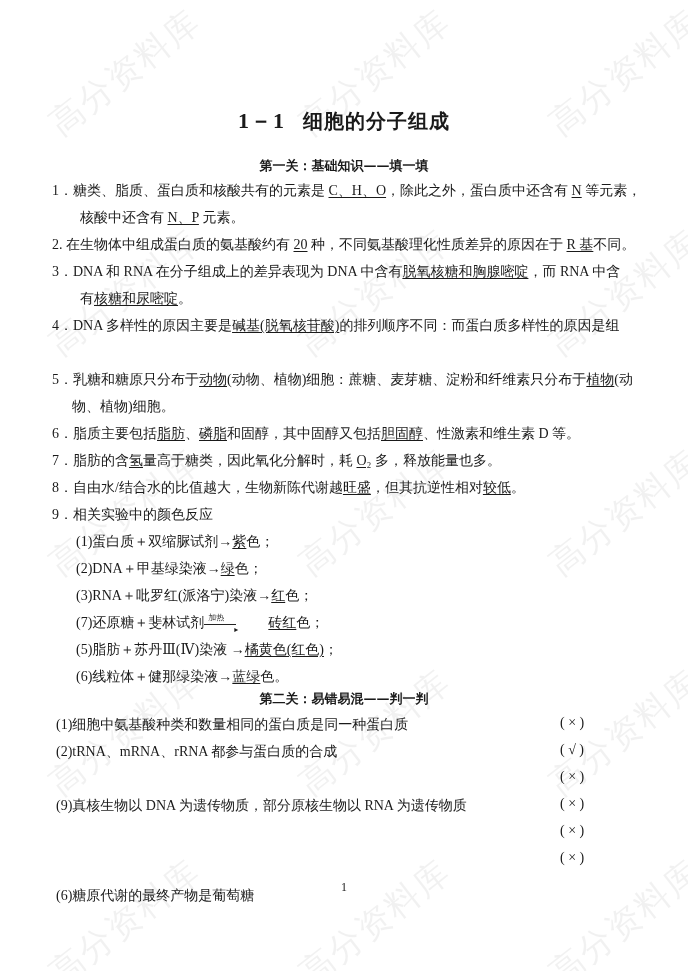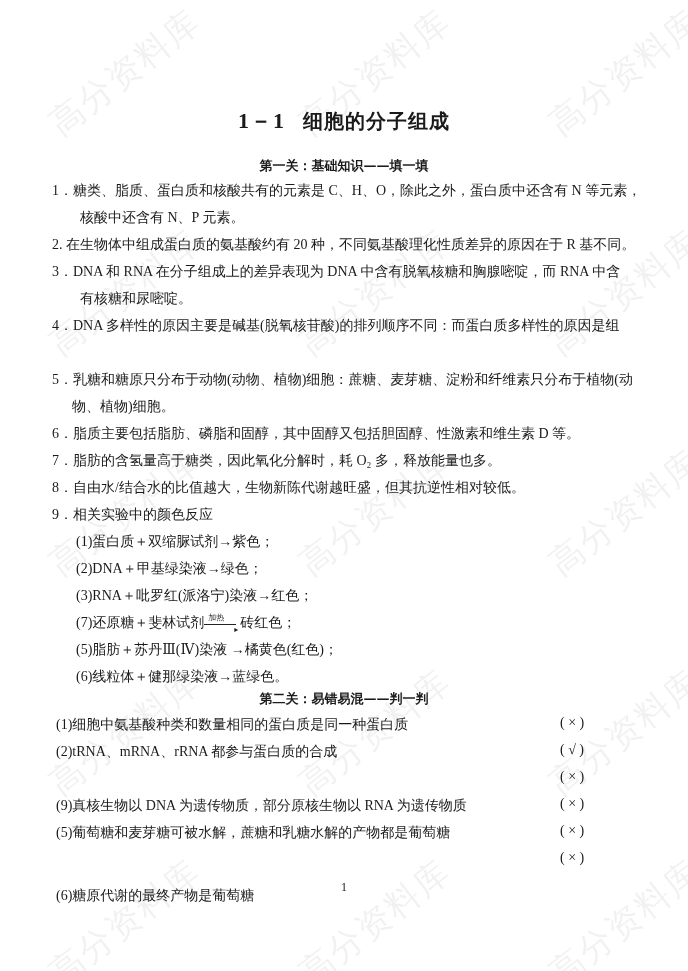--- a/index.html
+++ b/index.html
@@ -22,23 +22,23 @@
   }
   .title .num { font-family: "Liberation Serif", serif; font-size: 22px; margin-right: 18px; }
   .section-head {
     position: absolute; left: 0; width: 688px; text-align: center;
     font-family: "DejaVu Sans", sans-serif; font-weight: bold; font-size: 13px;
   }
   .line {
     position: absolute; font-size: 14px; line-height: 20px; white-space: nowrap;
     font-family: "Liberation Serif", "DejaVu Serif", serif;
   }
-  .u { text-underline-offset: 2px; text-align: center; }
+  .u { text-decoration: underline; text-underline-offset: 2px; text-align: center; }
   .judge-mark { position: absolute; left: 560px; font-size: 14px; font-family: "Liberation Serif", serif; }
-  .heat { display: inline-block; position: relative; width: 36px; height: 14px; vertical-align: middle; }
+  .heat { display: inline-block; position: relative; width: 36px; height: 14px; vertical-align: middle; padding-left: 28px; }
   .heat .lbl { position: absolute; top: -9px; left: 4px; font-size: 8px; font-family: "DejaVu Sans", sans-serif; }
   .heat .bar { position: absolute; top: 7px; left: 0; width: 32px; border-top: 1px solid #222; }
   .heat .tip { position: absolute; top: 3px; left: 30px; font-size: 8px; }
   .pagenum { position: absolute; top: 880px; left: 0; width: 688px; text-align: center; font-size: 12px; font-family: "Liberation Serif", serif; }
 </style>
 </head>
 <body>
 
 <div class="wm-layer">
   <div class="wm" style="left:40px;top:110px">高分资料库</div>
@@ -131,19 +131,18 @@
 
   <div class="section-head" style="top:690px">第二关：易错易混——判一判</div>
 
   <div class="line" style="left:56px;top:715px">(1)细胞中氨基酸种类和数量相同的蛋白质是同一种蛋白质</div>
   <div class="judge-mark" style="top:715px">( × )</div>
   <div class="line" style="left:56px;top:742px">(2)tRNA、mRNA、rRNA 都参与蛋白质的合成</div>
   <div class="judge-mark" style="top:742px">( √ )</div>
   <div class="judge-mark" style="top:769px">( × )</div>
   <div class="line" style="left:56px;top:796px">(9)真核生物以 DNA 为遗传物质，部分原核生物以 RNA 为遗传物质</div>
   <div class="judge-mark" style="top:796px">( × )</div>
-  <div class="line" style="left:56px;top:823px">(5)葡萄糖和麦芽糖可被水解，蔗糖和乳糖水解的产物都是葡萄糖</div>
   <div class="judge-mark" style="top:823px">( × )</div>
   <div class="line" style="left:56px;top:886px">(6)糖原代谢的最终产物是葡萄糖</div>
   <div class="judge-mark" style="top:850px">( × )</div>
 
   <div class="pagenum">1</div>
 </div>
 
 </body></html>

